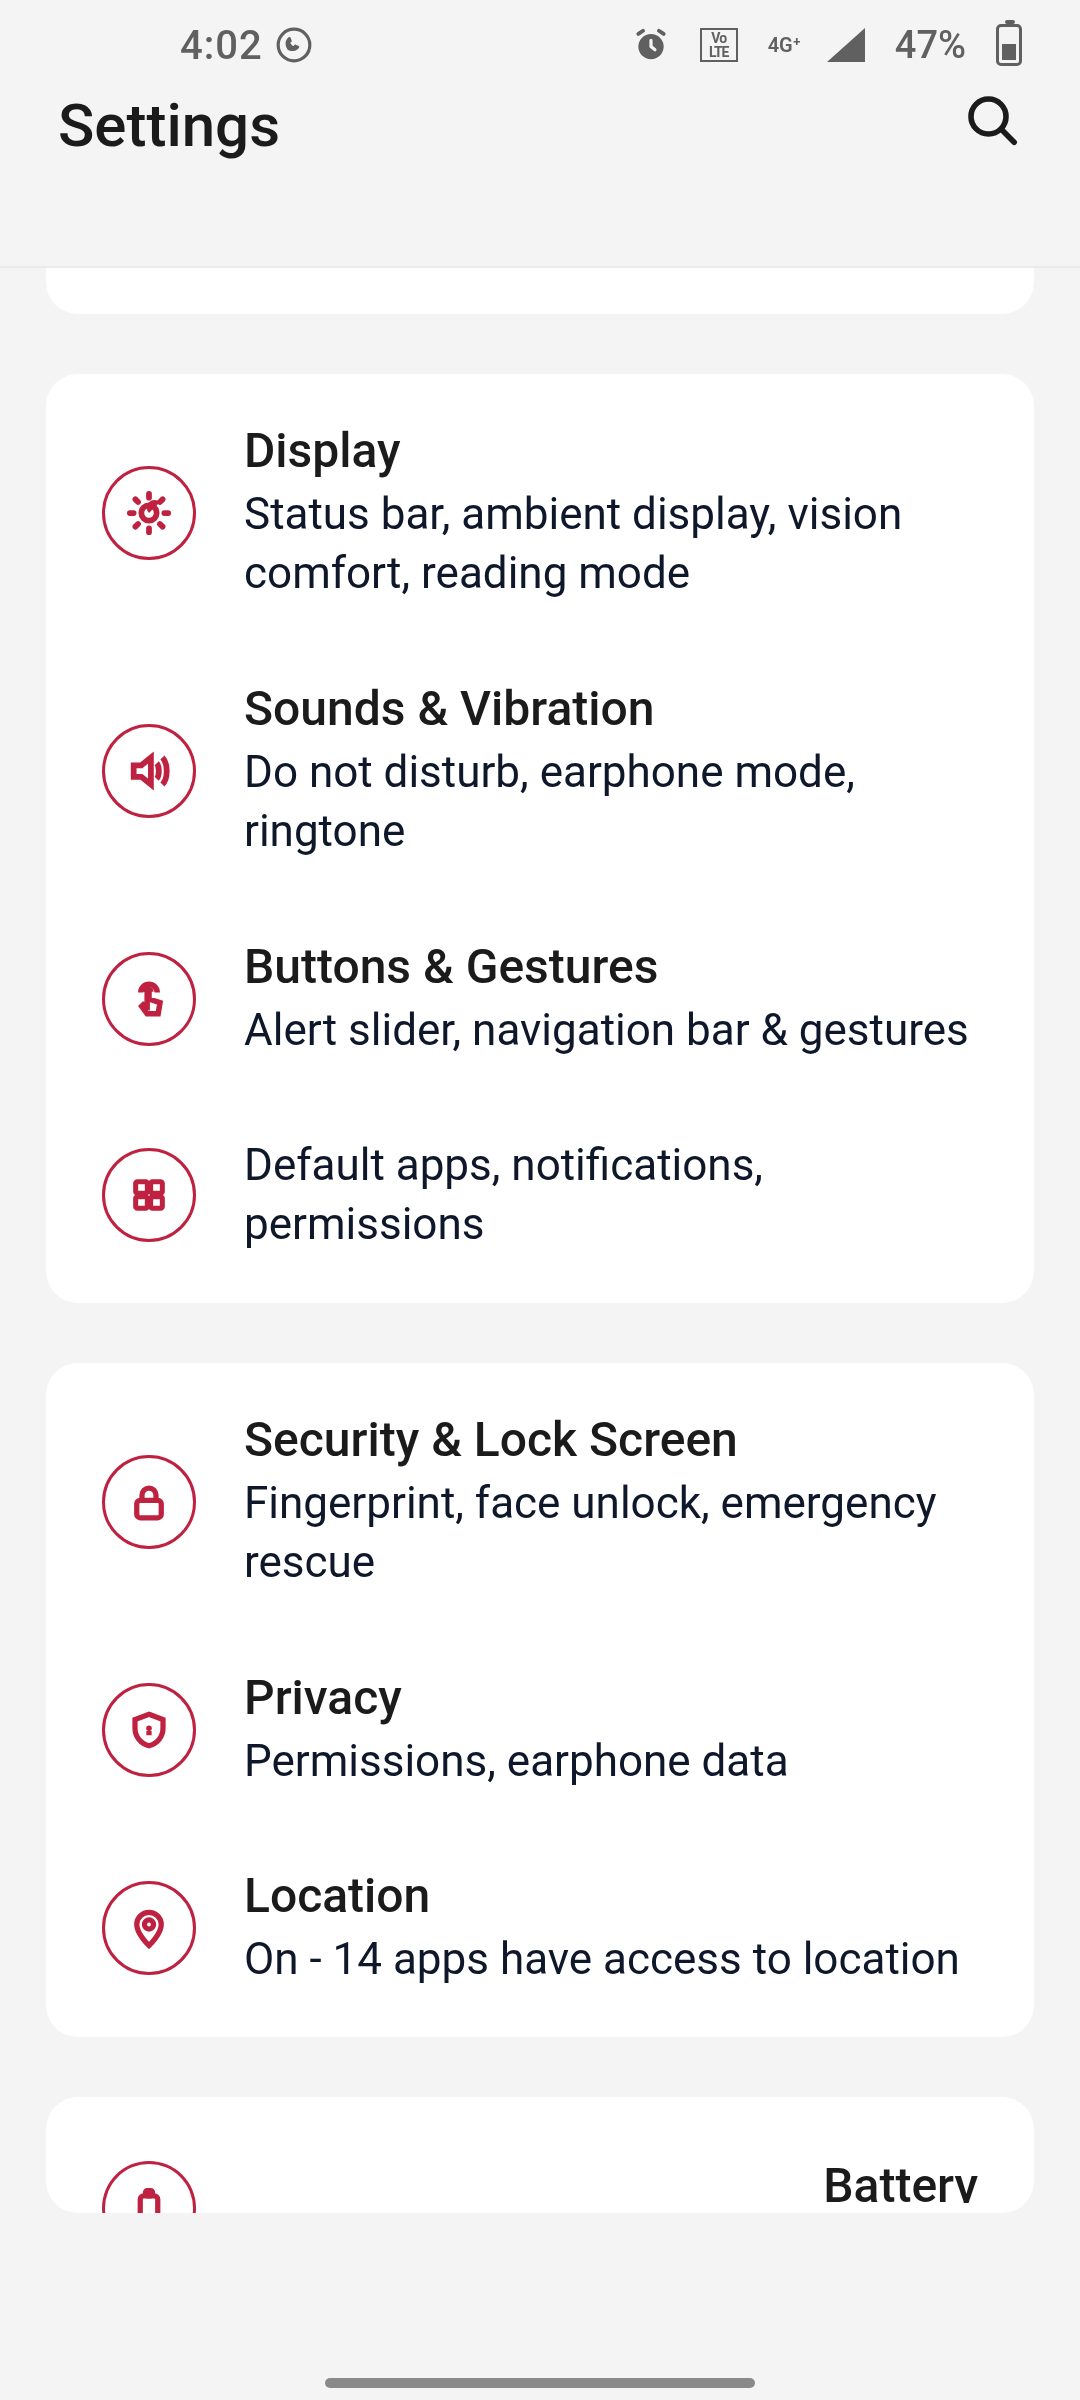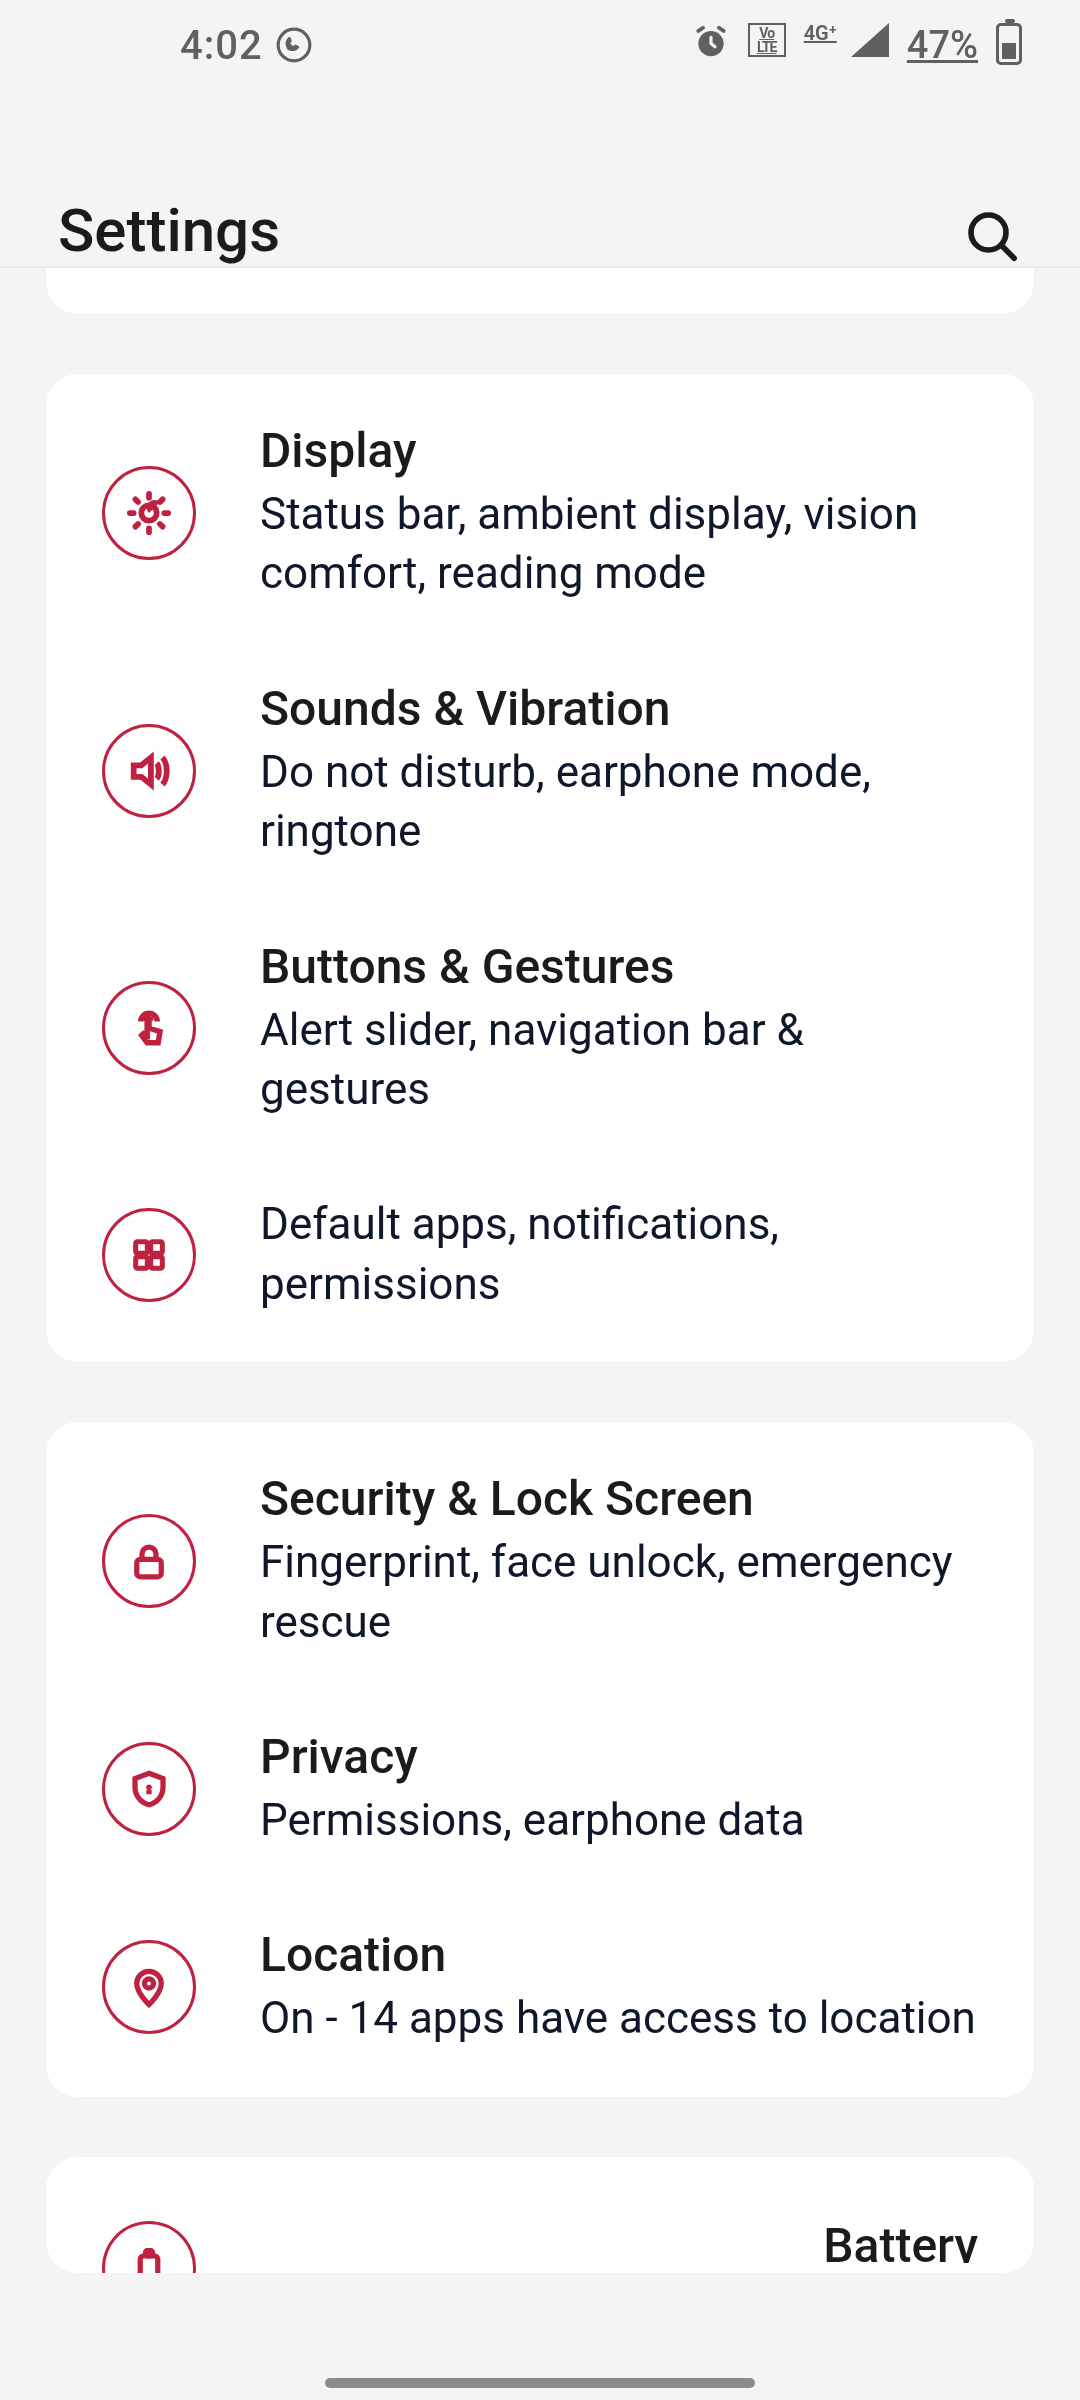--- a/index.html
+++ b/index.html
@@ -20,21 +20,21 @@
     display: flex;
     align-items: center;
     justify-content: space-between;
     padding: 0 58px 0 180px;
     font-size: 40px;
     color: #606060;
     font-weight: 500;
   }
   .sb-left { display: flex; align-items: center; gap: 12px; }
   .sb-time { letter-spacing: 1px; }
-  .sb-right { display: flex; align-items: flex-start; gap: 18px; text-decoration: underline; }
+  .sb-right { display: flex; align-items: center; gap: 30px; }
   .sb-icon { width: 38px; height: 38px; display: inline-flex; align-items:center; justify-content:center; }
 
   .sb-signal {
     width: 0; height: 0;
     border-left: 38px solid transparent;
     border-bottom: 34px solid #606060;
   }
   .sb-4g { font-size: 20px; font-weight:600; line-height:1; margin-right:-4px; }
   .sb-batt-txt { font-size: 38px; }
   .sb-batt {
@@ -57,21 +57,21 @@
   .sb-lte {
     width:38px; height:34px; border:2px solid #606060;
     font-size:14px; font-weight:700; line-height:14px;
     display:flex; flex-direction:column; align-items:center; justify-content:center;
     letter-spacing:-1px;
   }
 
   
   .header {
     height: 176px;
-    display: flex; align-items: flex-end; justify-content: space-between;
+    display: flex; align-items: flex-start; justify-content: space-between;
     padding: 0 58px;
     gap: 43px;
   }
   .header-title {
     font-size: 60px;
     font-weight: 500;
     color: #1b1b1b;
   }
   .search-btn {
     width: 60px; height: 60px;
@@ -100,21 +100,21 @@
   }
   .card.last-partial {
     padding-bottom: 0;
     overflow: hidden;
   }
 
   .row {
     display: flex;
     align-items: center;
     padding: 38px 56px 38px 56px;
-    gap: 64px;
+    gap: 48px;
   }
   .row .icon-wrap {
     width: 94px; height: 94px;
     flex: 0 0 94px;
     border: 3px solid #bf2140;
     border-radius: 50%;
     display: flex; align-items:center; justify-content:center;
   }
   .row .texts { flex: 1; min-width: 0; }
   .row .title {

